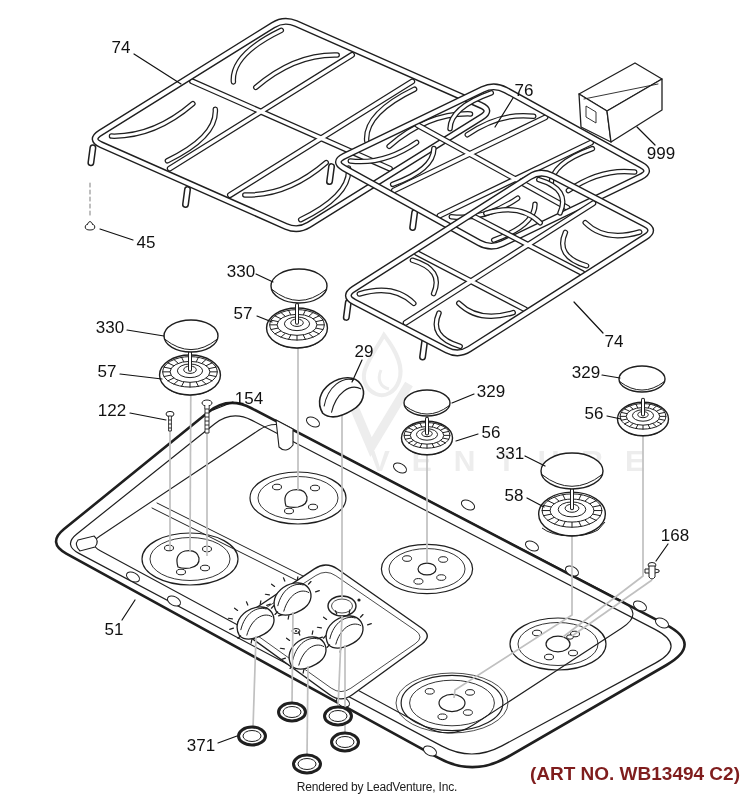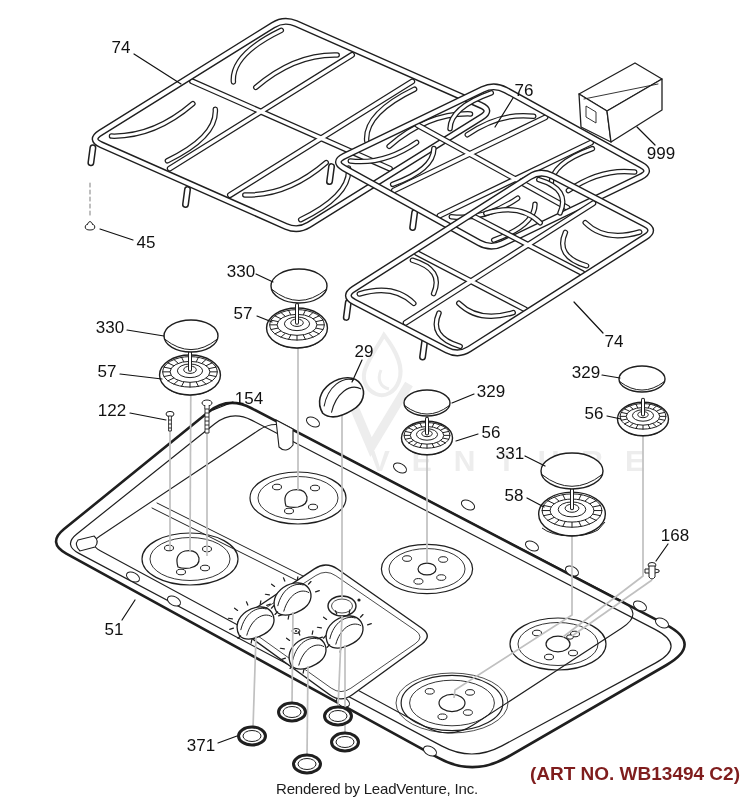--- a/index.html
+++ b/index.html
@@ -2,21 +2,21 @@
 <html><head>
 <meta charset="utf-8">
 <style>
   html,body{margin:0;padding:0;background:#fff;}
   #stage{position:relative;width:750px;height:798px;background:#fff;overflow:hidden;
          font-family:"Liberation Sans",sans-serif;}
   #diagram-svg{position:absolute;left:0;top:0;}
   .wm-text{position:absolute;left:200px;top:444px;font-weight:700;font-size:30px;
            letter-spacing:22px;color:#ededed;white-space:nowrap;user-select:none;}
   .footer-center{position:absolute;left:252px;top:780px;width:250px;text-align:center;
-           font-size:15px;color:#1c1c1c;letter-spacing:-0.2px;}
+           font-size:12px;color:#1c1c1c;letter-spacing:-0.2px;}
   .footer-right{position:absolute;right:10px;top:763px;font-size:19px;font-weight:700;
            color:#7f1d1d;}
 </style>
 </head>
 <body>
 
 <div id="stage">
   <div class="wm-text">LEADVENTURE</div>
   <svg id="diagram-svg" width="750" height="798" viewBox="0 0 750 798">
       <g>

